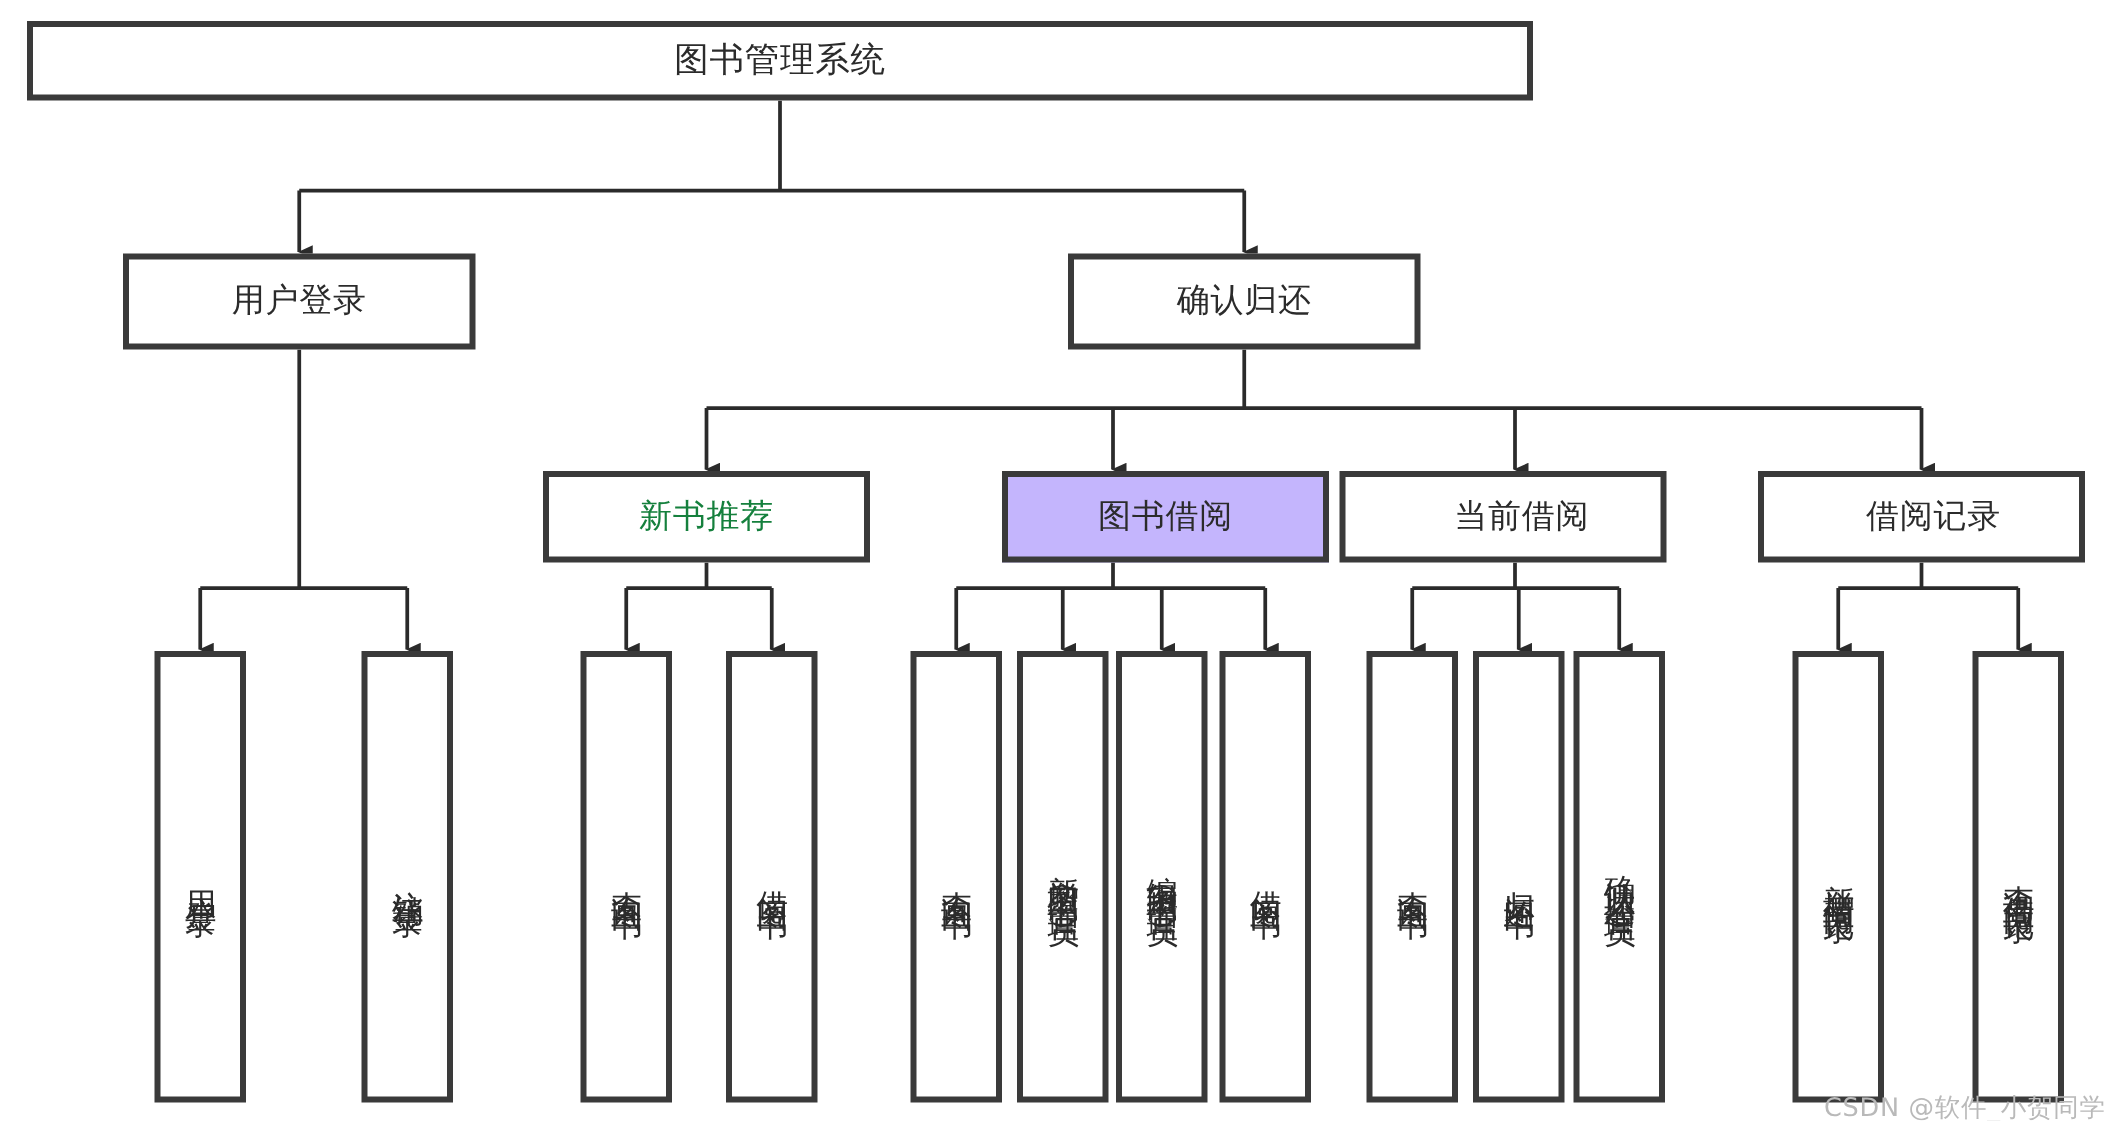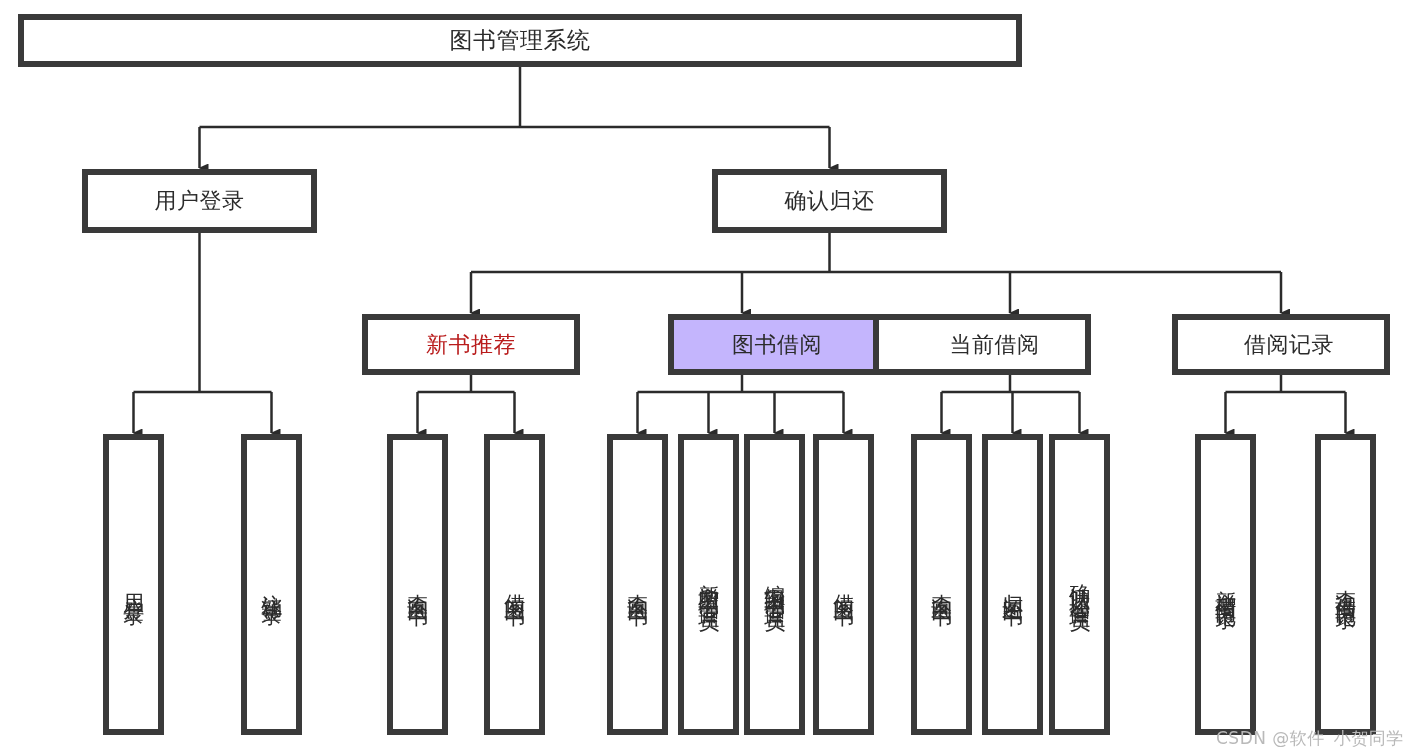--- a/index.html
+++ b/index.html
@@ -22,21 +22,21 @@
     left: 0;
     top: 0;
     width: 1405px;
     height: 747px;
     pointer-events: none;
   }
   .node {
     position: absolute;
     box-sizing: border-box;
     background: #ffffff;
-    border: 6px solid #4c1d95;
+    border: 4px solid #4c1d95;
     display: flex;
     align-items: center;
     justify-content: center;
     overflow: hidden;
   }
   .node-label {
     color: #2b2b2b;
     font-size: 22px;
     line-height: 1.08;
     letter-spacing: 0.5px;
@@ -110,26 +110,26 @@
       <div class="node root" style="left: 18px; top: 14px; width: 1004px; height: 53px; border-color: rgb(58, 58, 58); background: rgb(255, 255, 255);">
         <span class="node-label" style="color: rgb(43, 43, 43);">图书管理系统</span>
       </div>
       <div class="node" style="left: 82px; top: 169px; width: 235px; height: 64px; border-color: rgb(58, 58, 58); background: rgb(255, 255, 255);">
         <span class="node-label" style="color: rgb(43, 43, 43);">用户登录</span>
       </div>
       <div class="node" style="left: 712px; top: 169px; width: 235px; height: 64px; border-color: rgb(58, 58, 58); background: rgb(255, 255, 255);">
         <span class="node-label" style="color: rgb(43, 43, 43);">确认归还</span>
       </div>
       <div class="node" style="left: 362px; top: 314px; width: 218px; height: 61px; border-color: rgb(58, 58, 58); background: rgb(255, 255, 255);">
-        <span class="node-label" style="color: #b91c1c; text-align: center;">新书推荐</span>
+        <span class="node-label" style="color: #15803d; text-align: center;">新书推荐</span>
       </div>
       <div class="node" style="left: 668px; top: 314px; width: 218px; height: 61px; border-color: rgb(58, 58, 58); background: #c4b5fd; align-items: center;">
         <span class="node-label" style="color: rgb(43, 43, 43);">图书借阅</span>
       </div>
-      <div class="node" style="left: 873px; top: 314px; width: 218px; height: 61px; border-color: rgb(58, 58, 58); background: rgb(255, 255, 255); padding-left: 25px;">
+      <div class="node" style="left: 893px; top: 314px; width: 218px; height: 61px; border-color: rgb(58, 58, 58); background: rgb(255, 255, 255); padding-left: 25px;">
         <span class="node-label" style="color: rgb(43, 43, 43);">当前借阅</span>
       </div>
       <div class="node" style="left: 1172px; top: 314px; width: 218px; height: 61px; border-color: rgb(58, 58, 58); background: rgb(255, 255, 255);">
         <span class="node-label" style="color: rgb(43, 43, 43); margin-left: 16px;">借阅记录</span>
       </div>
       <div class="node vertical" style="left: 103px; top: 434px; width: 61px; height: 301px; border-color: rgb(58, 58, 58); background: rgb(255, 255, 255);">
         <span class="node-label" style="color: rgb(43, 43, 43);">用户登录</span>
       </div>
       <div class="node vertical" style="left: 241px; top: 434px; width: 61px; height: 301px; border-color: rgb(58, 58, 58); background: rgb(255, 255, 255);">
         <span class="node-label" style="color: rgb(43, 43, 43);">注销登录</span>

